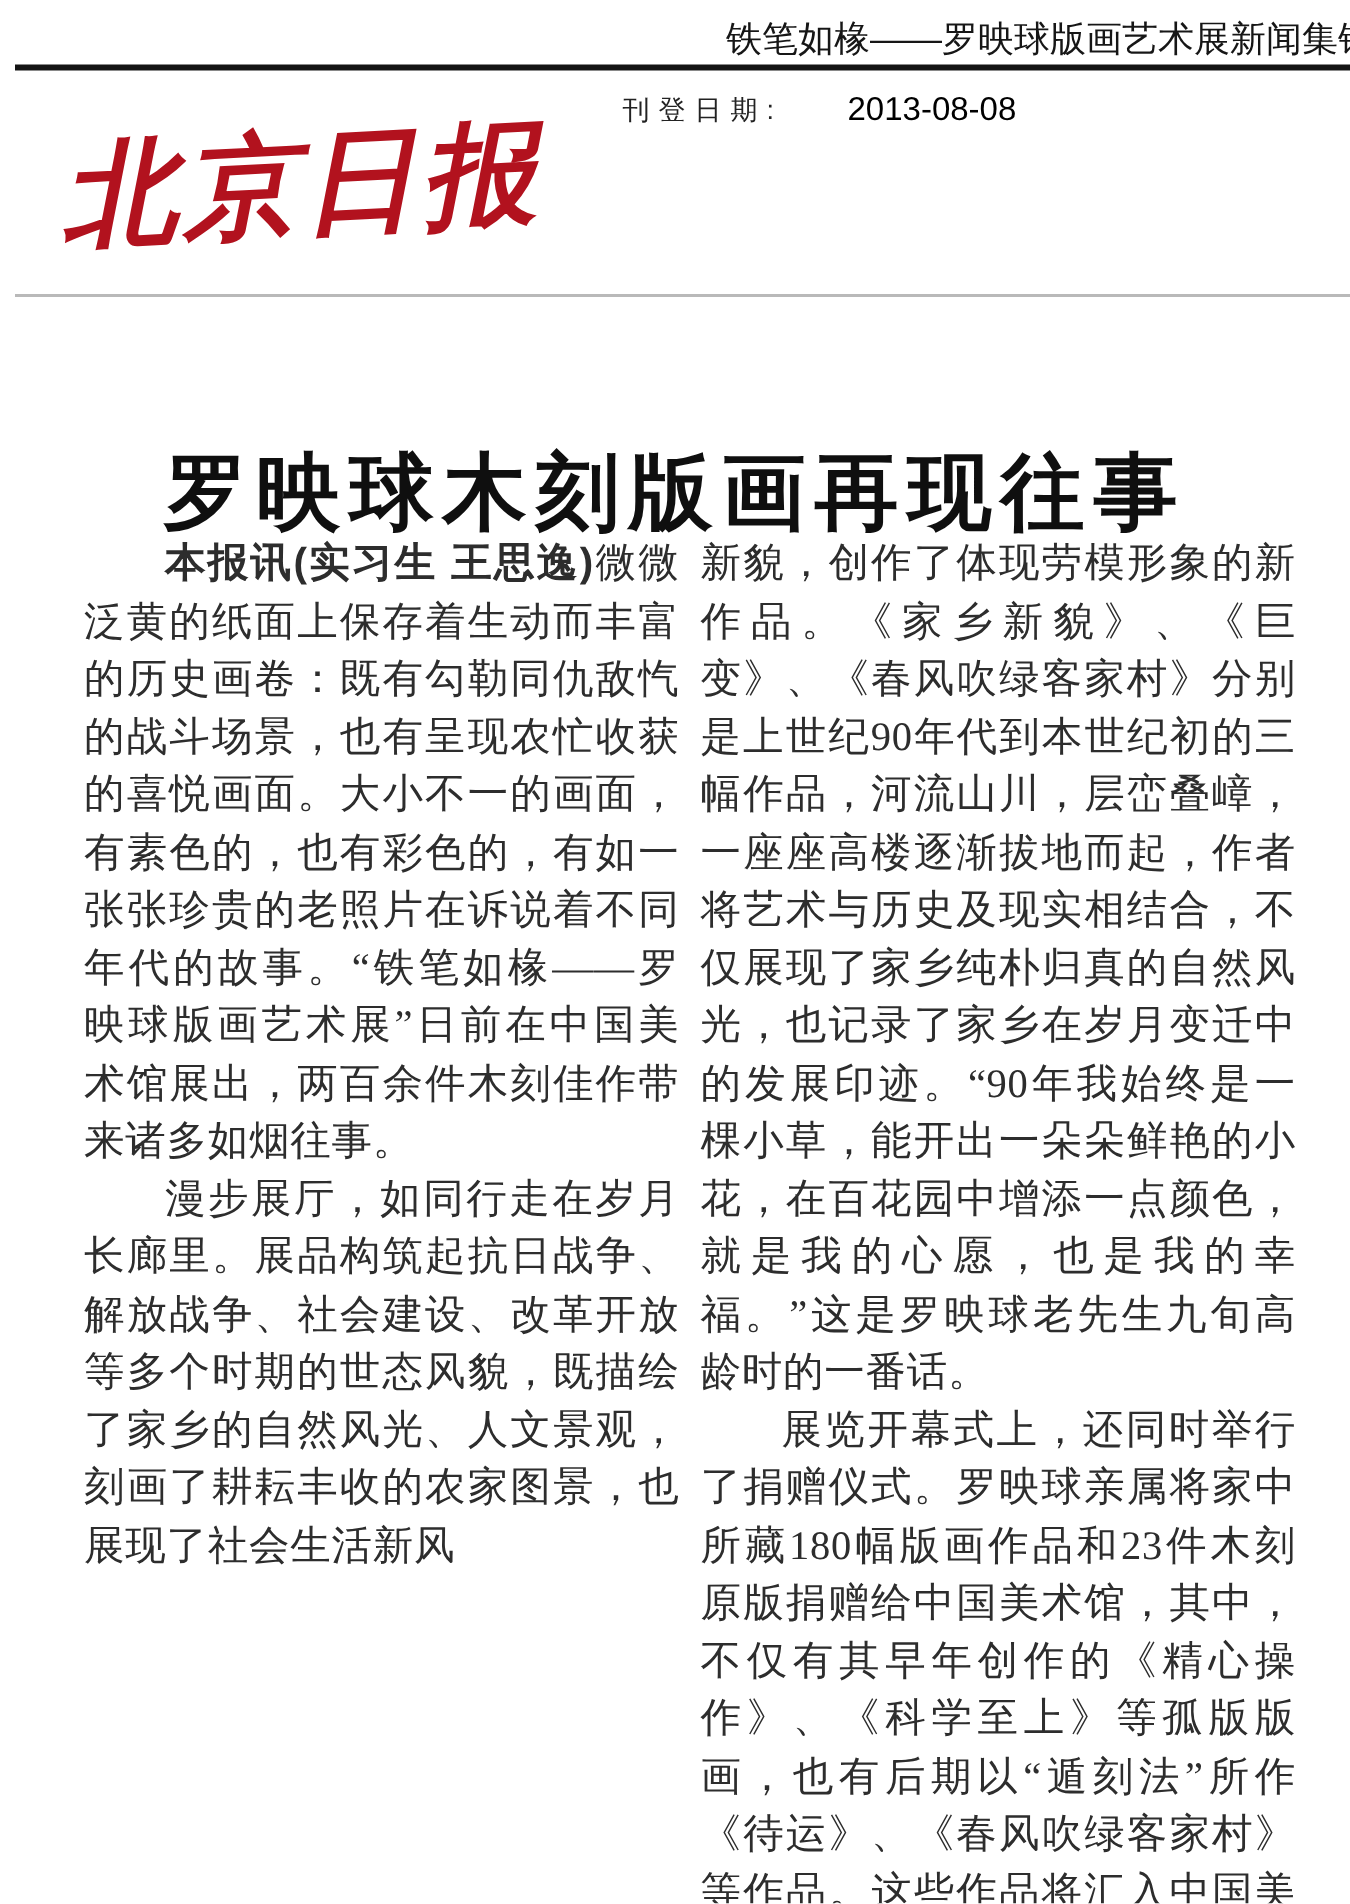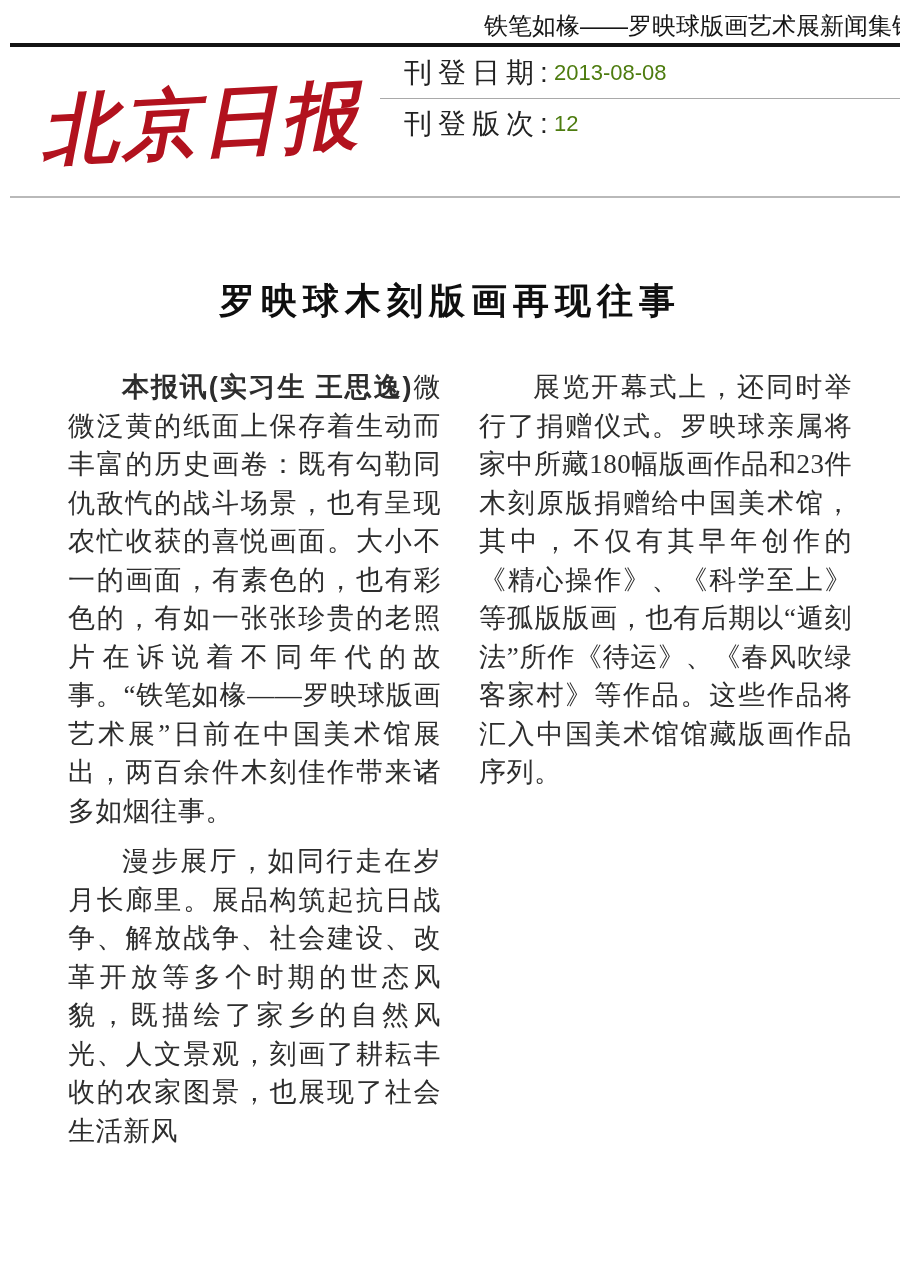--- a/index.html
+++ b/index.html
@@ -22,45 +22,45 @@
     position:absolute; left:66px; top:58px; width:270px; height:132px;
     display:flex; align-items:center; justify-content:center;
     color:#b2121e; font-size:76px; font-weight:bold; font-style:italic;
     font-family:"Liberation Serif","DejaVu Serif",serif;
     letter-spacing:4px; transform:rotate(-3deg); white-space:nowrap;
   }
   .meta { position:absolute; left:380px; right:0; top:48px; }
   .meta-row { height:50px; display:flex; align-items:center; border-bottom:1px solid #a9a9a9; }
   .meta-row:last-child { border-bottom:none; }
   .meta-label {
-    margin-left:24px; width:150px; flex:0 0 150px;
+    margin-left:35px; width:150px; flex:0 0 150px;
     font-family:"Liberation Sans","DejaVu Sans",sans-serif;
-    font-size:28px; letter-spacing:6px; color:#222;
+    font-size:18px; letter-spacing:6px; color:#222;
   }
   .meta-value {
     font-family:"Liberation Sans","DejaVu Sans",sans-serif;
-    font-size:22px; color:#4d7c0f;
+    font-size:22px; color:#000000;
   }
   .header-rule { position:absolute; top:196px; left:10px; right:0; height:2px; background:#b9b9b9; }
 
   
   .article-title {
     position:absolute; top:253px; left:0; width:100%;
-    text-align:center; font-size:36px; font-weight:bold;
+    text-align:center; font-size:56px; font-weight:bold;
     letter-spacing:6px; color:#0f0f0f;
     font-family:"Liberation Serif","DejaVu Serif",serif;
   }
   .article-body {
     position:absolute; top:356px; left:56px; width:808px;
     display:flex; gap:14px;
     font-size:27px; line-height:38.5px; text-align:justify;
     color:#2d2d2d; letter-spacing:0.5px;
   }
   .col { flex:1 1 0; min-width:0; }
-  .article-body p { margin:12px; text-indent:2em; }
+  .article-body p { margin:0; text-indent:2em; }
   .article-body p.no-indent { text-indent:0; }
   .lead {
     font-weight:bold;
     font-family:"Liberation Sans","DejaVu Sans",sans-serif;
   }
 </style>
 </head>
 <body>
 
 <div class="page">
@@ -69,34 +69,31 @@
 
   <div class="top-rule"></div>
 
   <div class="logo">北京日报</div>
 
   <div class="meta">
     <div class="meta-row">
       <span class="meta-label">刊登日期:</span>
       <span class="meta-value">2013-08-08</span>
     </div>
-    <div class="meta-row">
-      <span class="meta-label">刊登版次:</span>
-      <span class="meta-value">12</span>
-    </div>
   </div>
 
   <div class="header-rule"></div>
 
   <h1 class="article-title">罗映球木刻版画再现往事</h1>
 
   <div class="article-body">
     <div class="col">
       <p><span class="lead">本报讯(实习生 王思逸)</span><span>微微泛黄的纸面上保存着生动而丰富的历史画卷：既有勾勒同仇敌忾的战斗场景，也有呈现农忙收获的喜悦画面。大小不一的画面，有素色的，也有彩色的，有如一张张珍贵的老照片在诉说着不同年代的故事。“铁笔如椽——罗映球版画艺术展”日前在中国美术馆展出，两百余件木刻佳作带来诸多如烟往事。</span></p>
       <p>漫步展厅，如同行走在岁月长廊里。展品构筑起抗日战争、解放战争、社会建设、改革开放等多个时期的世态风貌，既描绘了家乡的自然风光、人文景观，刻画了耕耘丰收的农家图景，也展现了社会生活新风</p>
     </div>
     <div class="col">
+      <p class="no-indent">新貌，创作了体现劳模形象的新作品。《家乡新貌》、《巨变》、《春风吹绿客家村》分别是上世纪90年代到本世纪初的三幅作品，河流山川，层峦叠嶂，一座座高楼逐渐拔地而起，作者将艺术与历史及现实相结合，不仅展现了家乡纯朴归真的自然风光，也记录了家乡在岁月变迁中的发展印迹。“90年我始终是一棵小草，能开出一朵朵鲜艳的小花，在百花园中增添一点颜色，就是我的心愿，也是我的幸福。”这是罗映球老先生九旬高龄时的一番话。</p>
       <p>展览开幕式上，还同时举行了捐赠仪式。罗映球亲属将家中所藏180幅版画作品和23件木刻原版捐赠给中国美术馆，其中，不仅有其早年创作的《精心操作》、《科学至上》等孤版版画，也有后期以“遁刻法”所作《待运》、《春风吹绿客家村》等作品。这些作品将汇入中国美术馆馆藏版画作品序列。</p>
 
     </div>
   </div>
 
 </div>
 
 </body></html>

